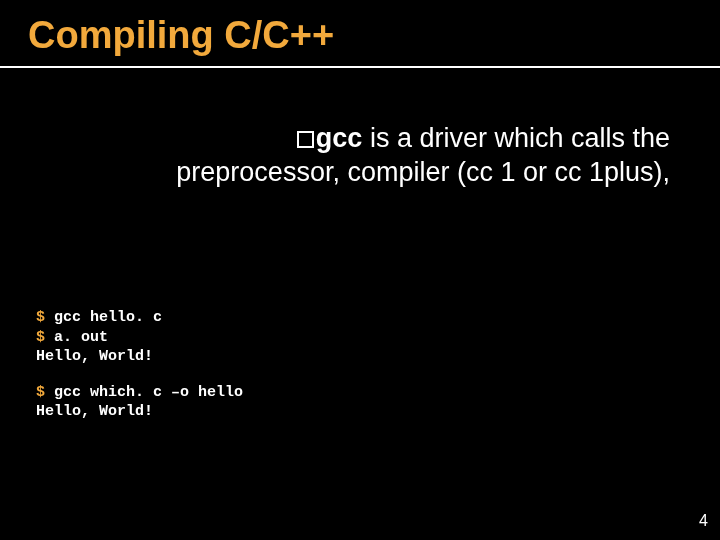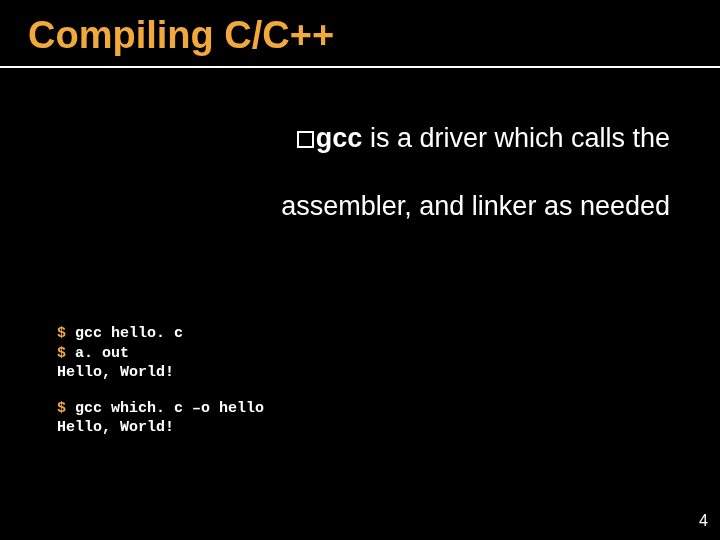--- a/index.html
+++ b/index.html
@@ -53,28 +53,27 @@
     position: relative;
     bottom: -1px;
     margin-right: 2px;
   }
   .gcc {
     font-weight: 700;
   }
   .term-block {
     position: absolute;
     left: 36px;
-    top: 324px;
+    top: 308px;
     background: #000;
     font-family: "Courier New", Courier, monospace;
     font-size: 15px;
     font-weight: 700;
     color: #fff;
     line-height: 1.3;
-    margin-left: 21px;
   }
   .prompt {
     color: #f2a93c;
   }
   .term-group + .term-group {
     margin-top: 16px;
   }
   .pagenum {
     position: absolute;
     right: 12px;
@@ -86,22 +85,21 @@
 </head>
 <body>
 
 <div class="slide">
 
   <div class="title">Compiling C/C++</div>
   <div class="underline"></div>
 
   <div class="body">
     <span class="bullet-box"></span><span class="gcc">gcc</span><span> is a driver which calls the</span><br>
-    <br>
-    <span>assembler, and linker as needed</span>
+    <span>preprocessor, compiler (cc 1 or cc 1plus),</span><br>
   </div>
 
   <div class="term-block">
     <div class="term-group">
       <div><span class="prompt">$</span><span> gcc hello. c</span></div>
       <div><span class="prompt">$</span><span> a. out</span></div>
       <div>Hello, World!</div>
     </div>
     <div class="term-group">
       <div><span class="prompt">$</span><span> gcc which. c –o hello</span></div>

